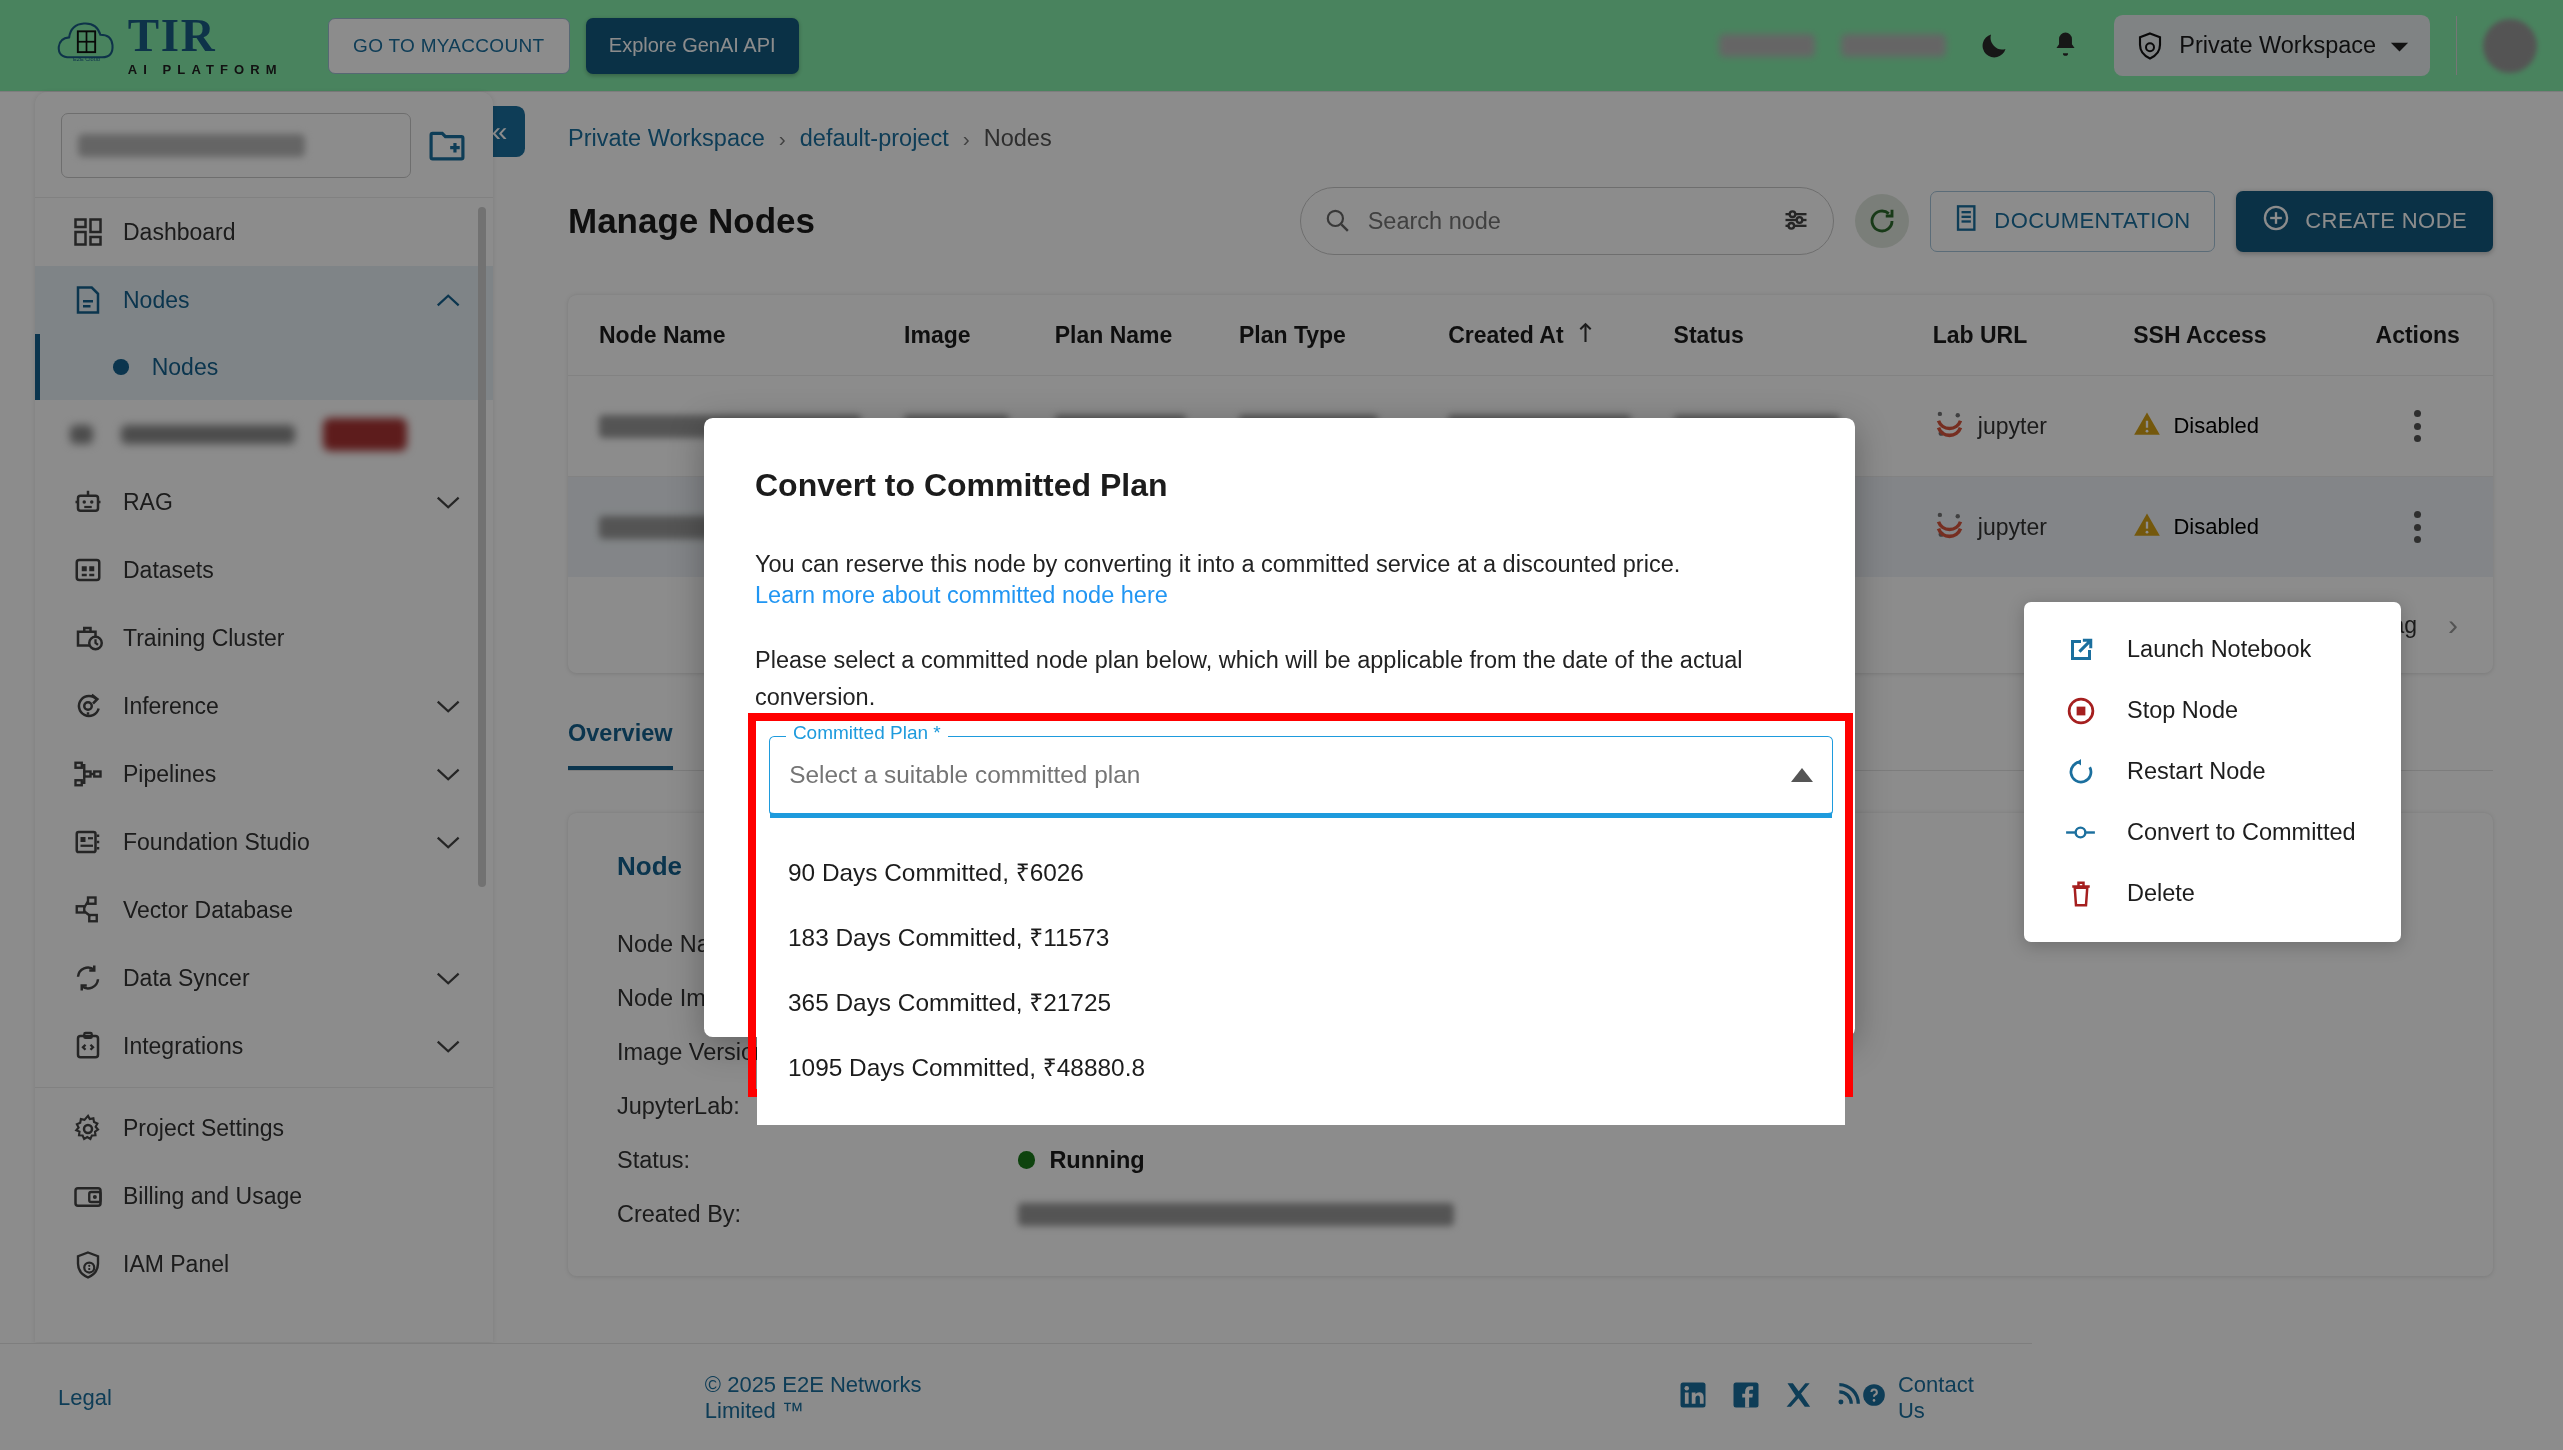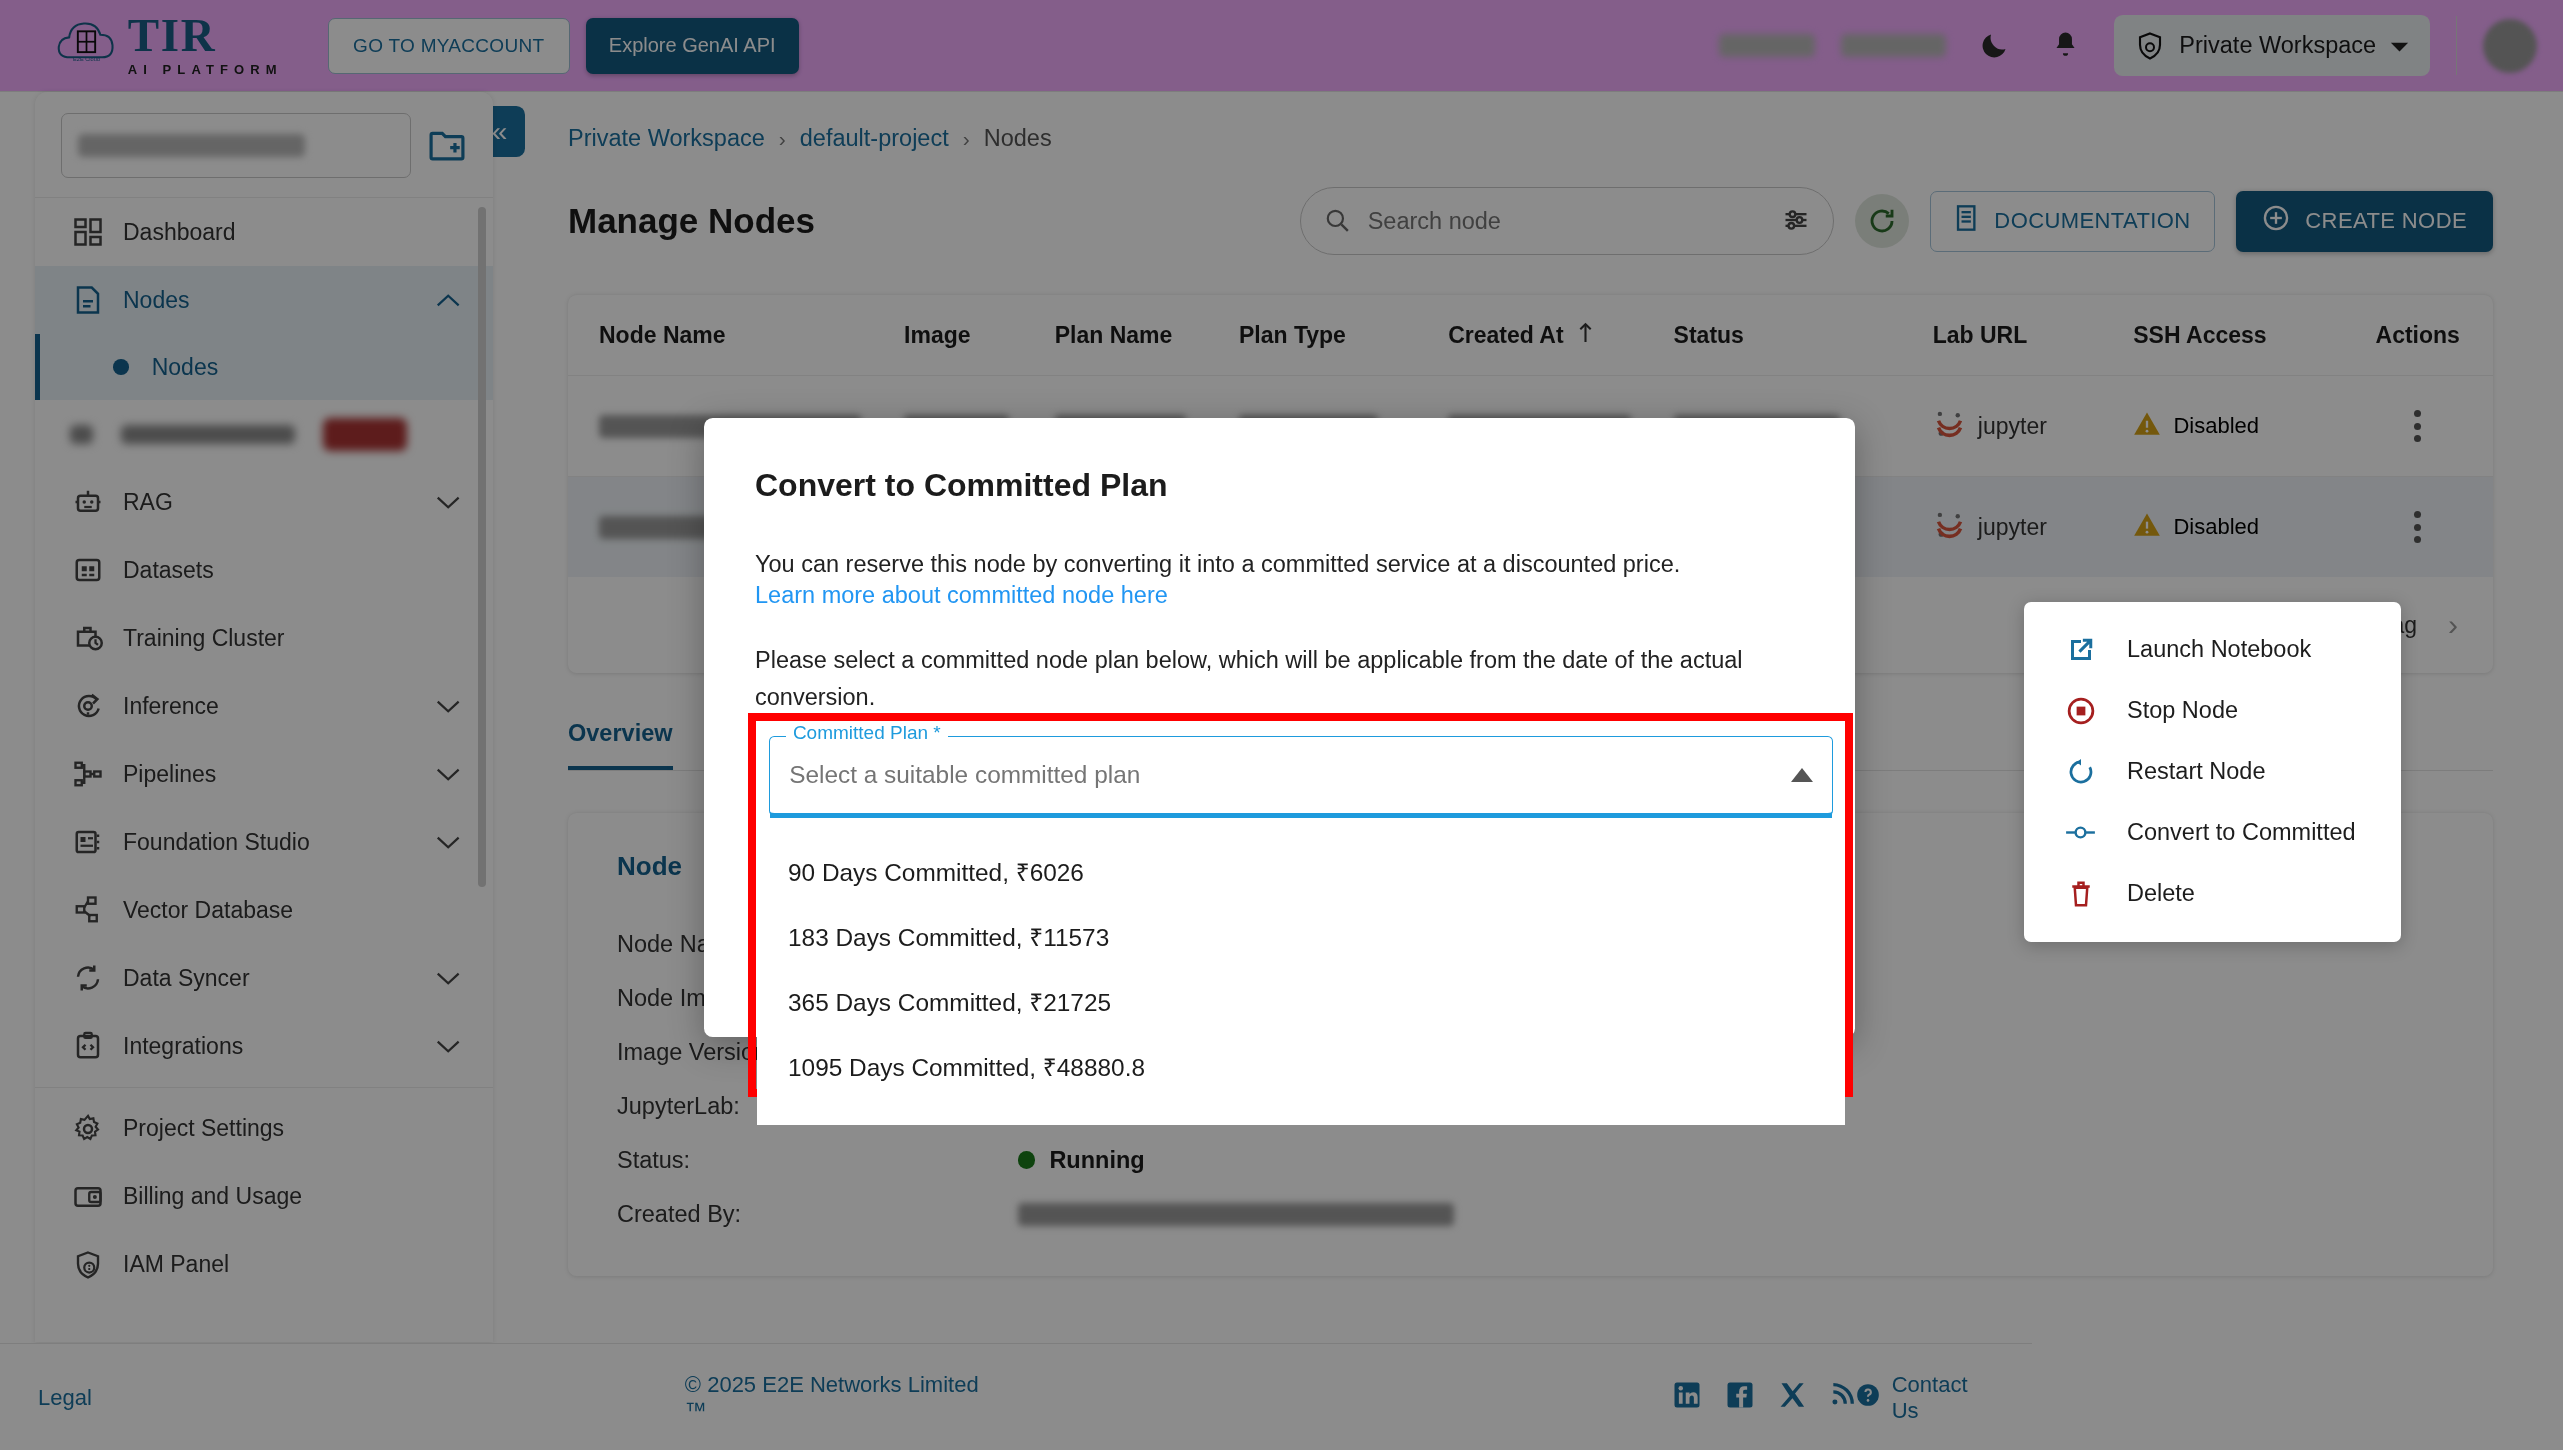--- a/index.html
+++ b/index.html
@@ -14,21 +14,21 @@
   
   .scrim {
     position: absolute; inset: 0;
     background: rgba(0,0,0,0.45);
     z-index: 500;
   }
 
   
   .topbar {
     position: absolute; top: 0; left: 0; width: 2563px; height: 92px;
-    background: #f0abfc; display: flex; align-items: center;
+    background: #86efac; display: flex; align-items: center;
     border-bottom: 0.9px solid #e3e3e3; z-index: 10;
   }
   .logo-wrap { display: flex; align-items: flex-start; margin-left: 54px; gap: 8.7px; }
   .logo-cloud { position: relative; width: 65px; height: 52px; }
   .logo-text-block { display: flex; flex-direction: column; }
   .logo-tir { font-family: "Liberation Serif", serif; font-size: 47px; font-weight: 700; color: #1b5e86; letter-spacing: 1.7px; line-height: 42px; }
   .logo-sub { font-size: 13px; letter-spacing: 6.1px; color: #222; font-weight: 600; margin-top: 5.2px; }
   .btn-outline-acct {
     margin-left: 45px; height: 56px; padding: 0 24.4px;
     border: 0.9px solid #9dbdd2; border-radius: 7px; background: #fff;
@@ -165,21 +165,21 @@
   .drow { display: flex; align-items: center; height: 54px; font-size: 23.5px; }
   .dk { width: 401px; color: #333; }
   .dv { font-weight: 700; color: #1c1c1c; display: flex; align-items: center; gap: 14px; }
   .dv-blur { width: 436px; height: 23px; border-radius: 4.4px; background: #9a9a9a; filter: blur(3.5px); }
   .dot-green { width: 17.4px; height: 17.4px; border-radius: 50%; background: #1a7a1a; }
 
   
   .footer {
     position: absolute; bottom: 0; left: 0; width: 2032px; height: 108px;
     background: #fff; border-top: 0.9px solid #e6e6e6; display: flex; align-items: center;
-    font-size: 22px; color: #1b6f9e; z-index: 30;
+    font-size: 22px; color: #1b6f9e; z-index: 30; padding-left: 20px;
   }
   .footer .legal { margin-left: 38px; cursor: pointer; }
   .footer .copy { margin-left: 593px; }
   .footer .socials { margin-left: 680px; display: flex; gap: 23px; align-items: center; }
   .footer .contact { margin-left: auto; margin-right: 38px; display: flex; align-items: center; gap: 10.5px; cursor: pointer; }
 
   
   .ctx-menu {
     position: absolute; left: 2024px; top: 602px; width: 377px;
     background: #fff; border-radius: 7px; box-shadow: 0 3.5px 17.4px rgba(0,0,0,.22);

